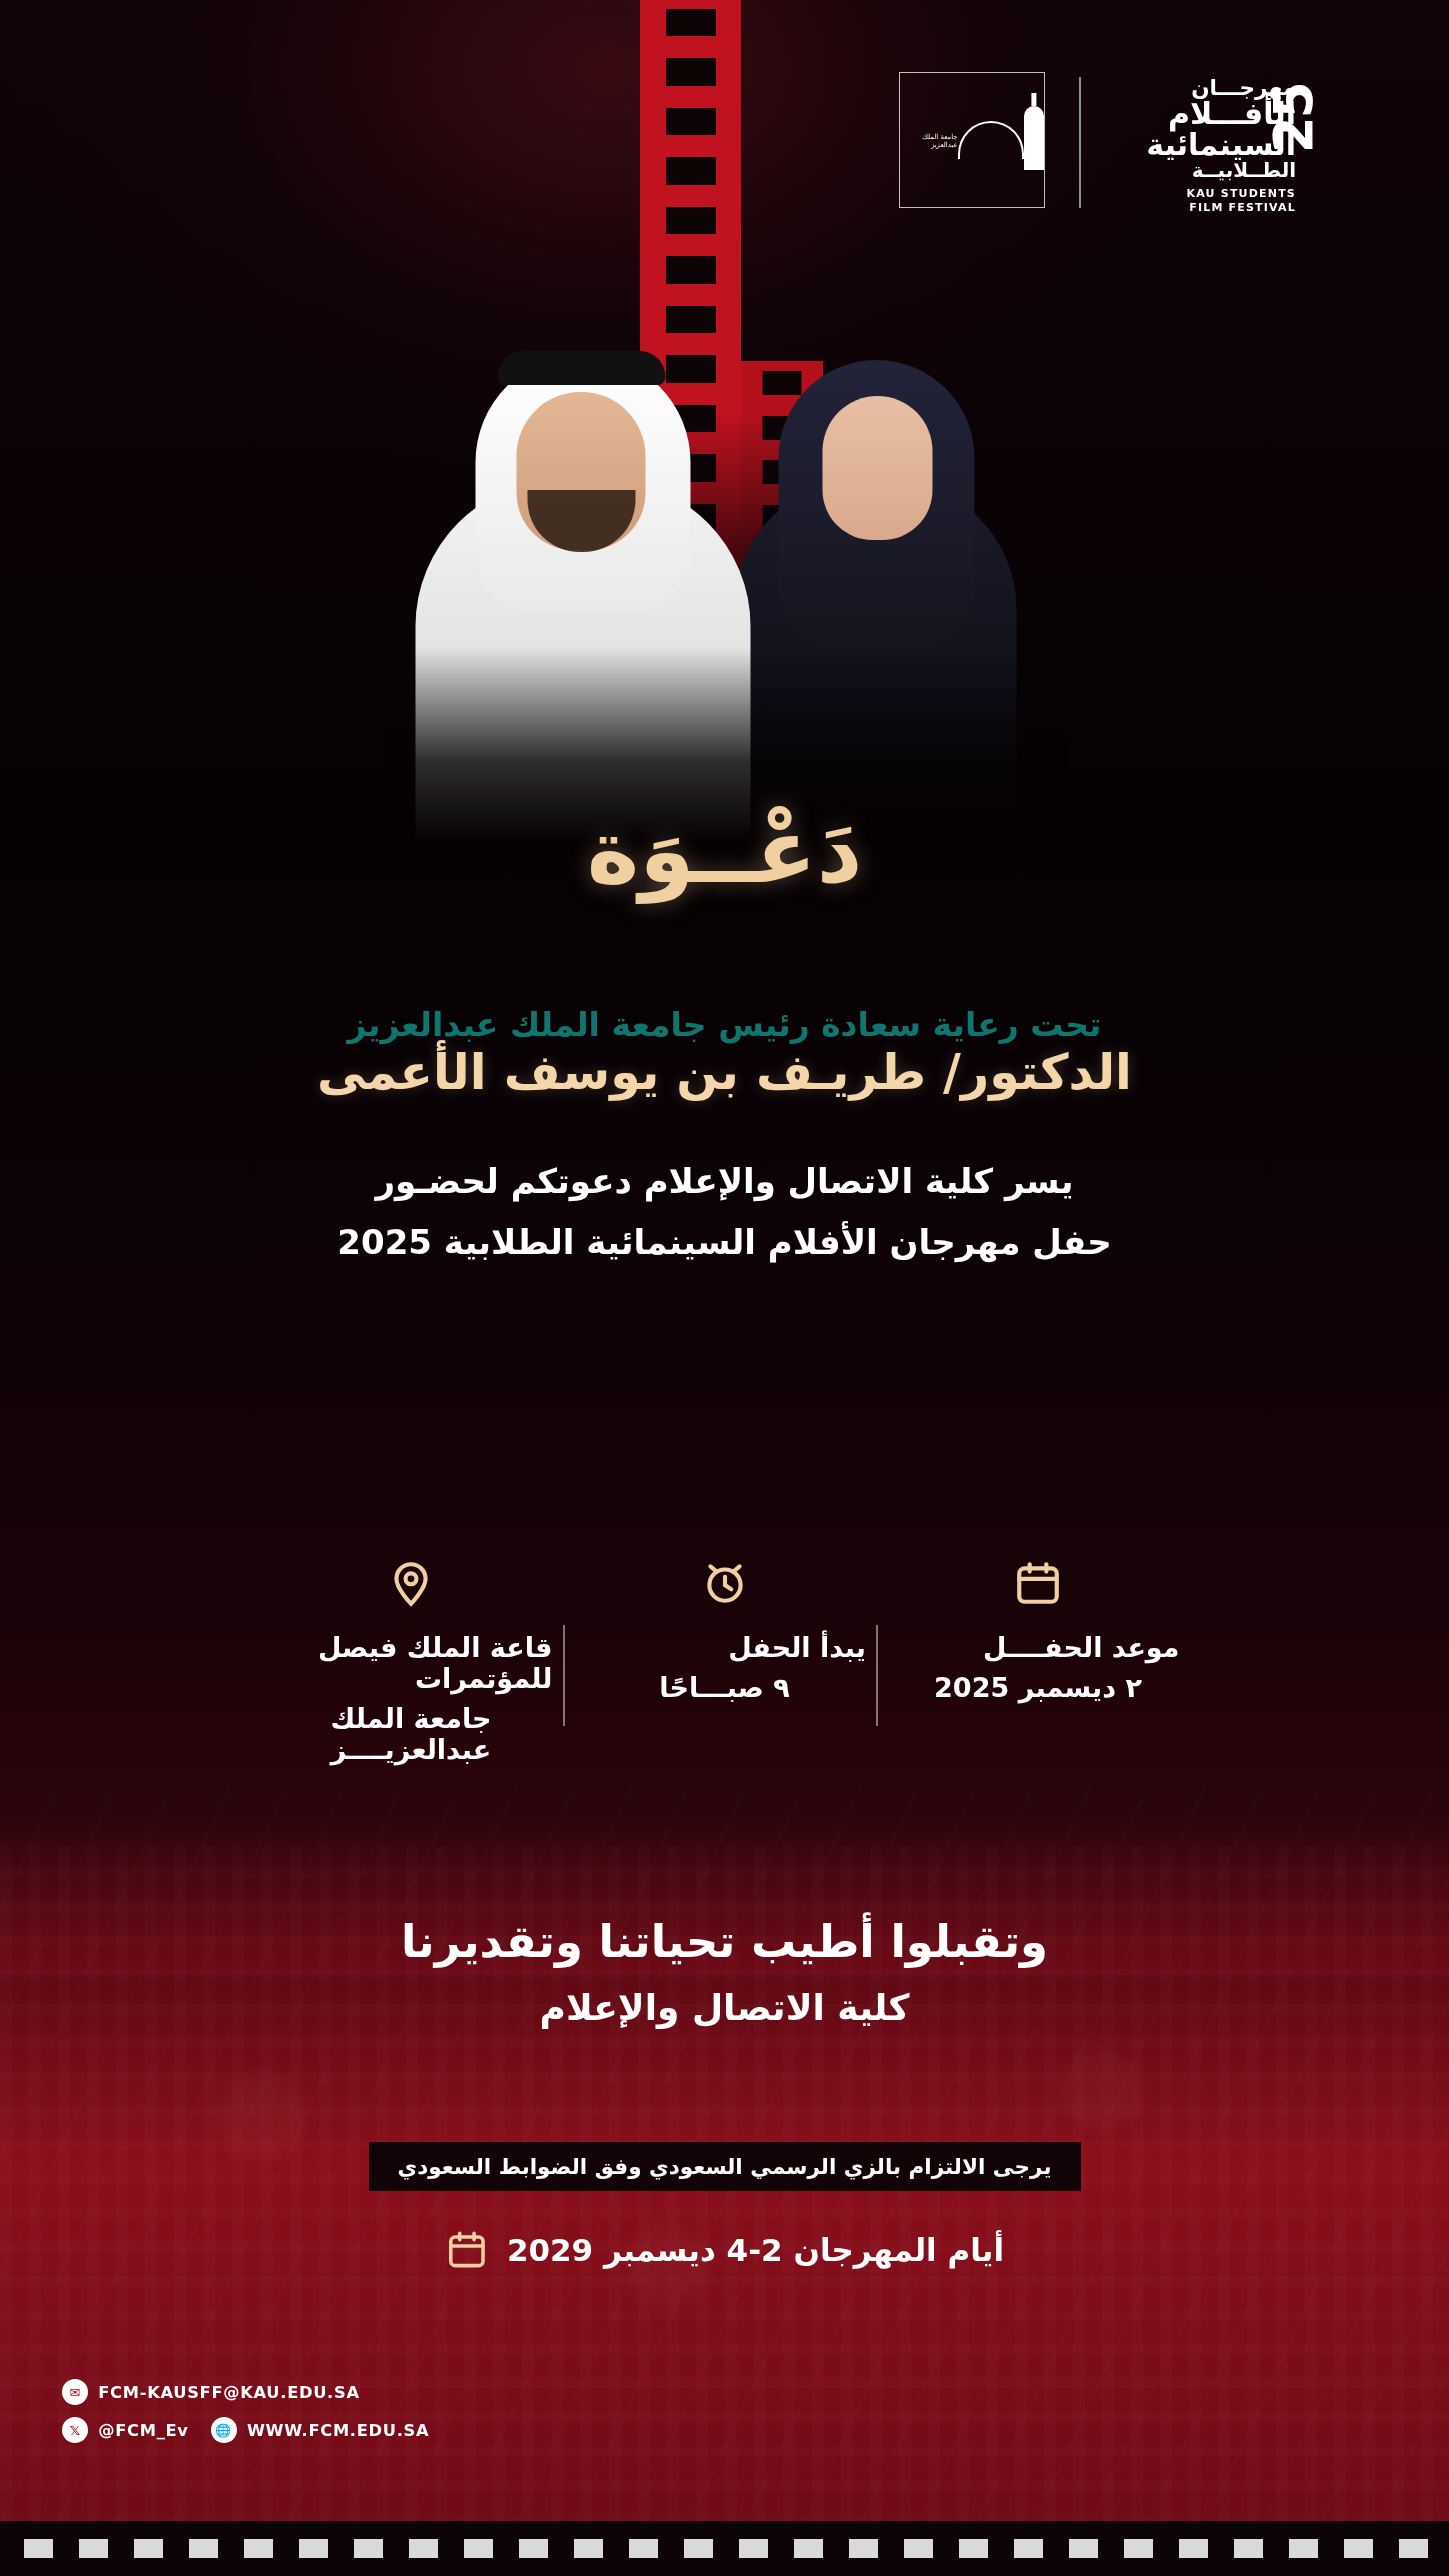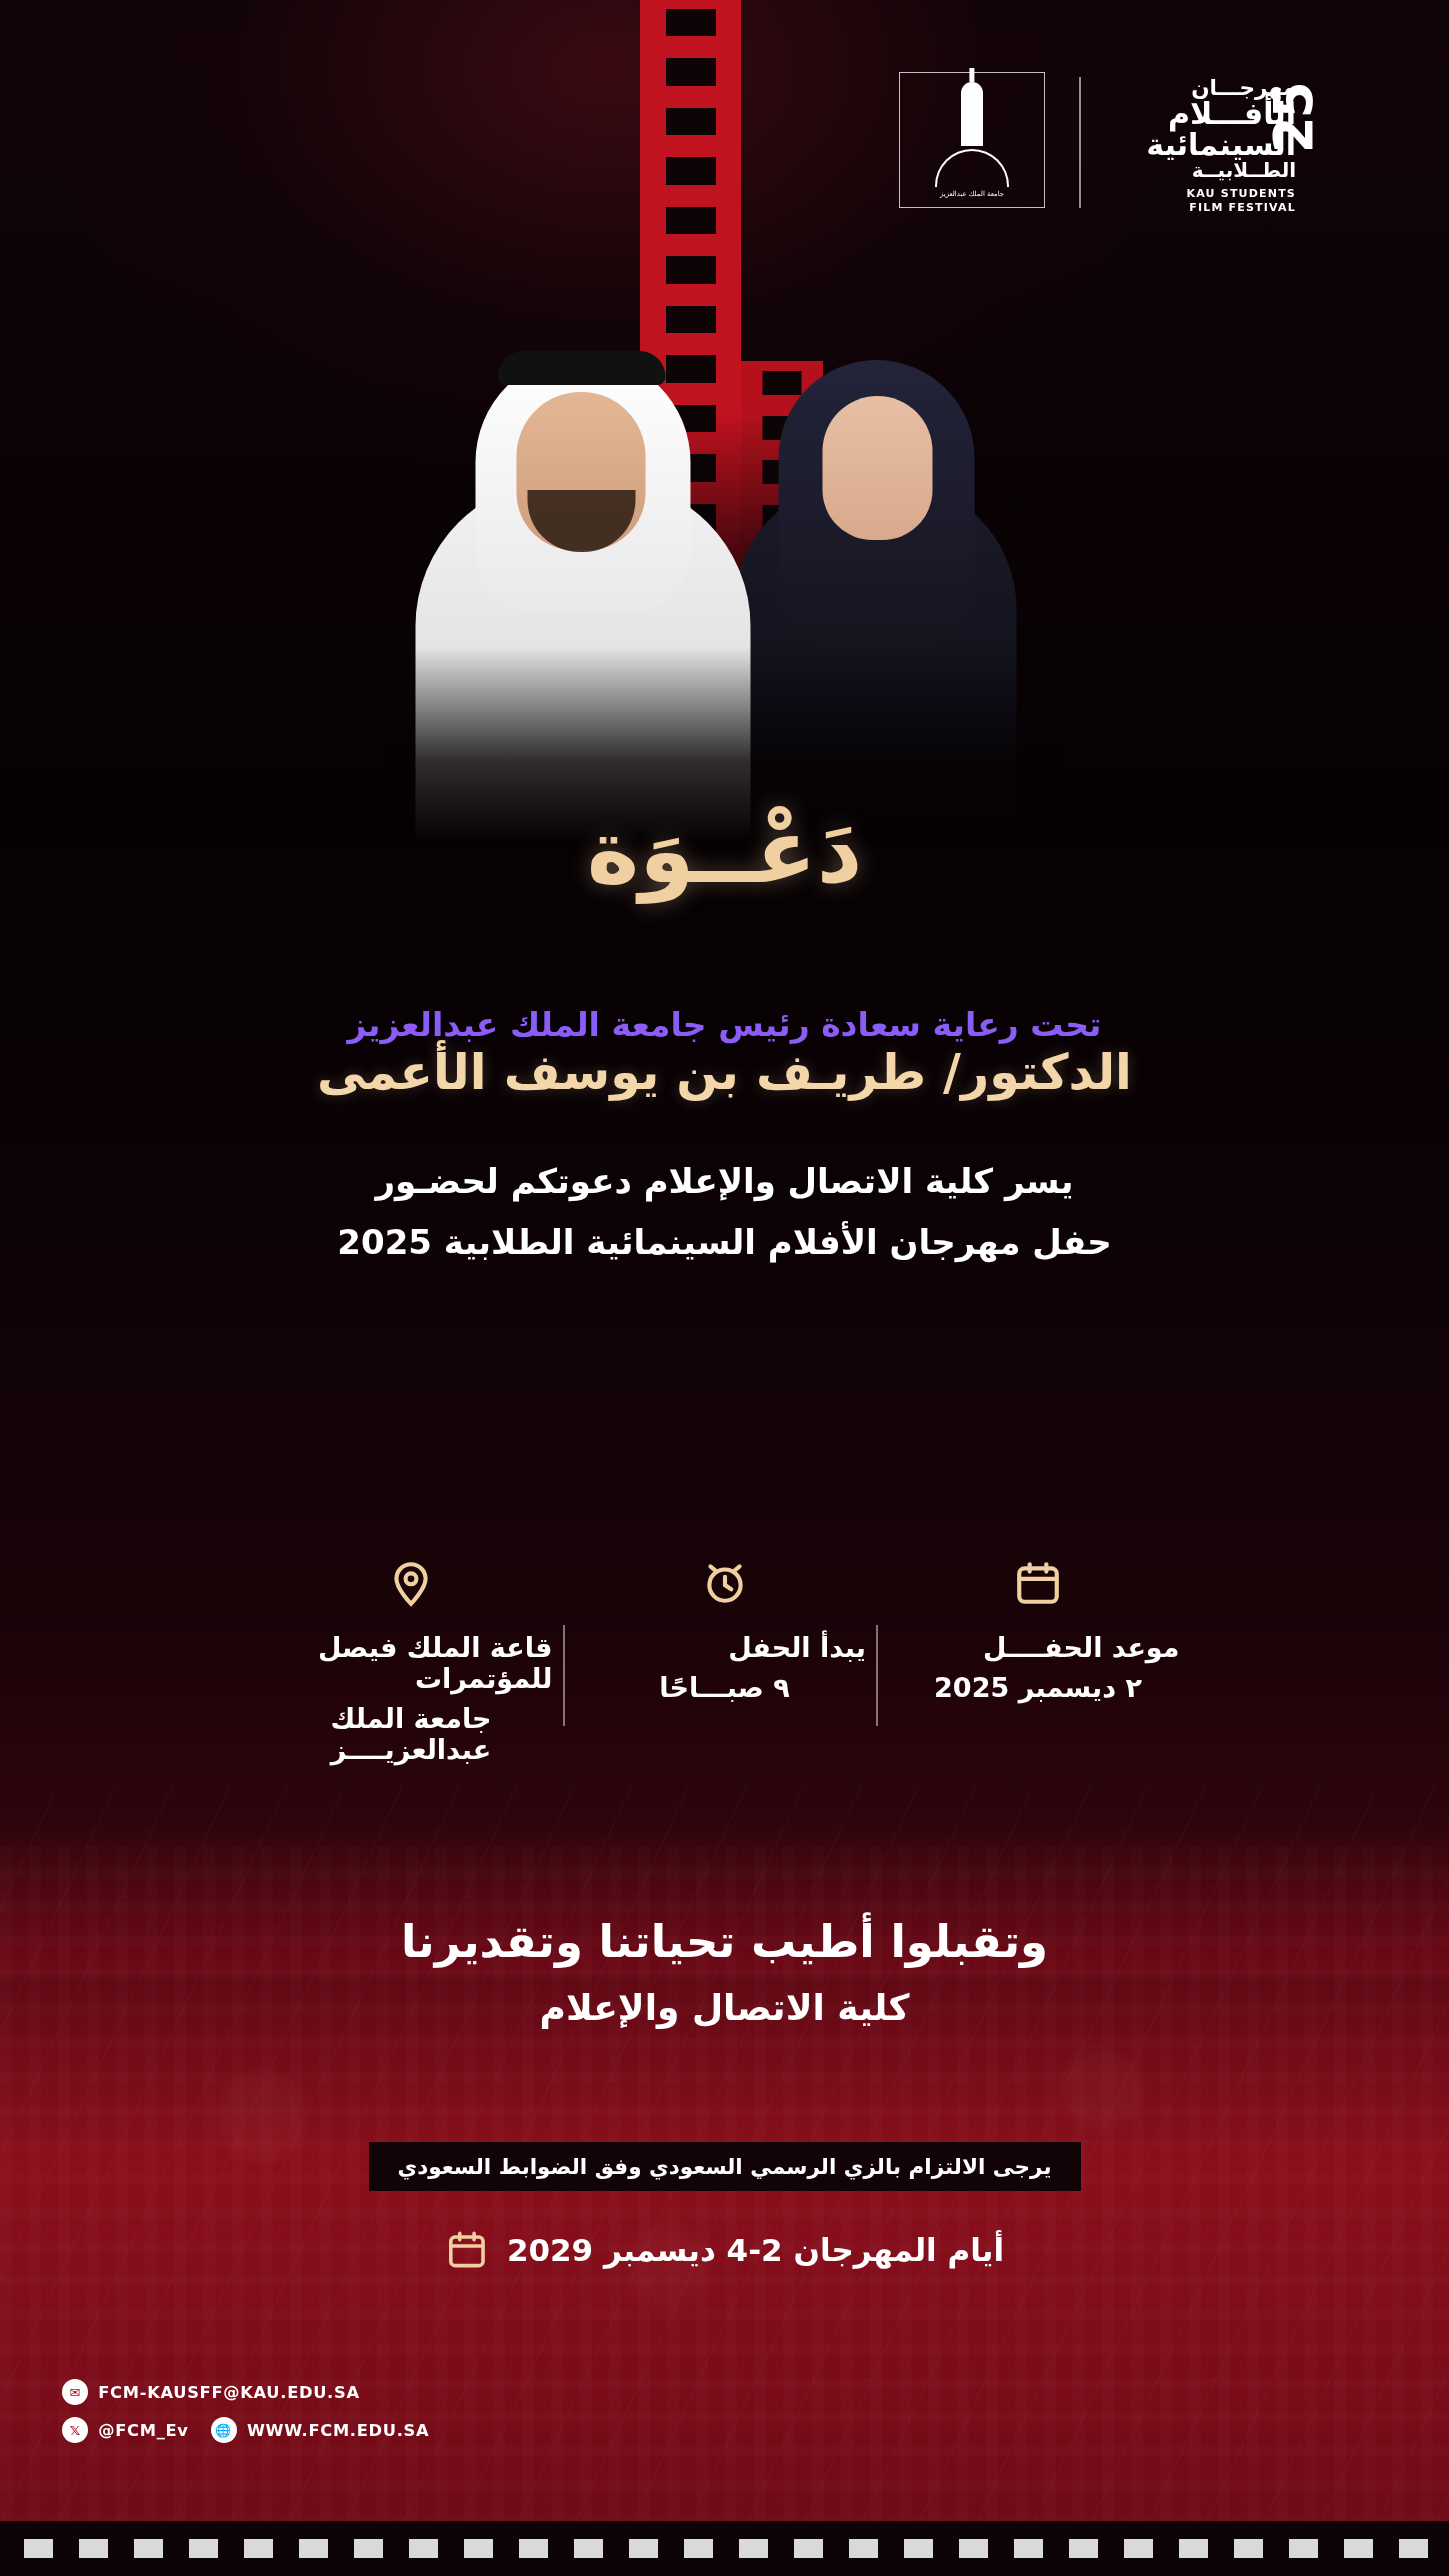--- a/index.html
+++ b/index.html
@@ -97,21 +97,21 @@
     font-size: 53px; font-weight: 800; color: #fff;
     writing-mode: vertical-rl; transform: rotate(180deg);
     letter-spacing: -1.7px; line-height: 1;
   }
   .logo-sep { position: absolute; right: 368px; top: 39px; width: 1.7px; height: 131px; background: rgba(255,255,255,.55); }
   .logo-kau {
     position: absolute; right: 404px; top: 34px; width: 146px; height: 136px;
     border: 1.7px solid rgba(255,255,255,.75);
     display: flex; align-items: center; justify-content: center;
   }
-  .logo-kau .inner { width: 100%; height: 100%; position: relative; display:flex; align-items:center; justify-content:center; flex-direction:column;}
+  .logo-kau .inner { width: 100%; height: 100%; position: relative; display:flex; align-items:center; justify-content:center; flex-direction:row;}
   .logo-kau .tower { width: 22px; height: 64px; background: #fff; border-radius: 11px 11px 0 0; position: relative; margin-bottom: 3.4px;}
   .logo-kau .tower:before { content:""; position:absolute; left:50%; transform:translateX(-50%); top:-13.7px; width:5.2px; height:13.7px; background:#fff;}
   .logo-kau .arch { width: 74px; height: 38px; border: 2.6px solid #fff; border-bottom: none; border-radius: 37px 37px 0 0; }
   .logo-kau .band { margin-top: 2.6px; font-size: 6.9px; color: #fff; letter-spacing: 0.4px; }
 
   
   .people {
     position: absolute; left: 50%; transform: translateX(-50%);
     top: 326px; width: 687px; height: 515px;
   }
@@ -165,21 +165,21 @@
   .calligraphy {
     position: absolute; top: 799px; left: 0; width: 100%;
     text-align: center; color: #f0cfa0;
     font-family: "DejaVu Sans", "Liberation Sans", sans-serif;
     font-size: 89px; font-weight: 700; letter-spacing: 5.2px;
     text-shadow: 0 0 22px rgba(240,207,160,.35);
   }
 
   
   .body-text { position: absolute; top: 1005px; left: 0; width: 100%; text-align: center; color: #fff; }
-  .line-patron { font-size: 33px; font-weight: 600; letter-spacing: 0.4px; color: #8b5cf6; }
+  .line-patron { font-size: 33px; font-weight: 600; letter-spacing: 0.4px; color: #0f766e; }
   .line-name {
     font-size: 49px; font-weight: 800; color: #f3d7ab;
     letter-spacing: 0.4px; text-shadow: 0 0 13.7px rgba(243,215,171,.22);
   }
   .line-invite { margin-top: 52px; font-size: 34px; font-weight: 700; line-height: 1.7; }
 
   
   .info {
     position: absolute; top: 1546px; left: 50%; transform: translateX(-50%);
     width: 910px; display: flex; direction: rtl; justify-content: space-between;

